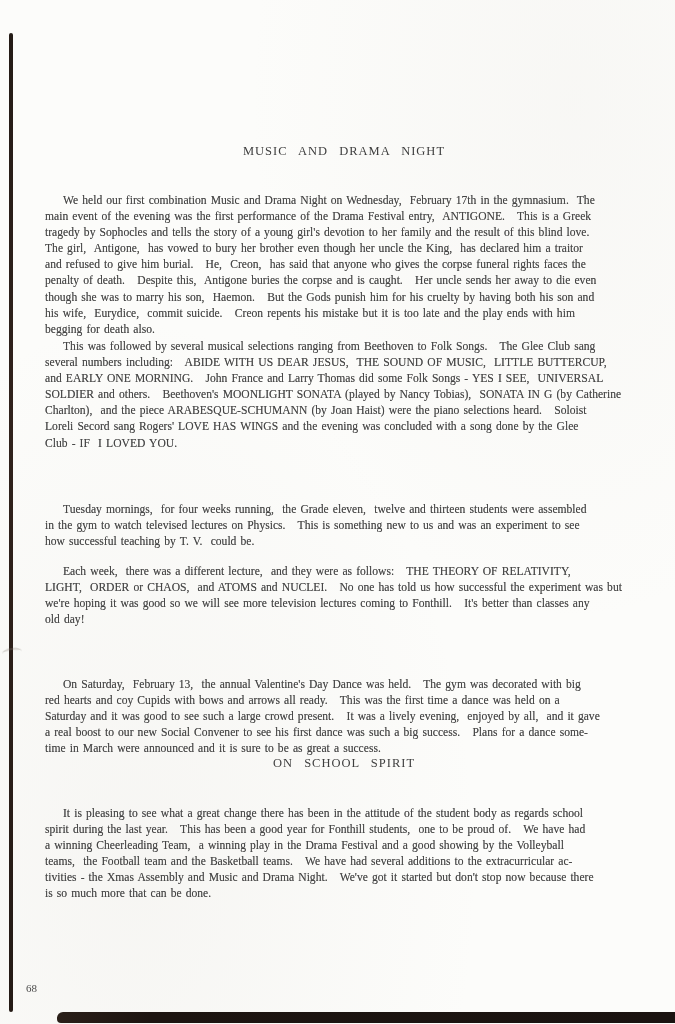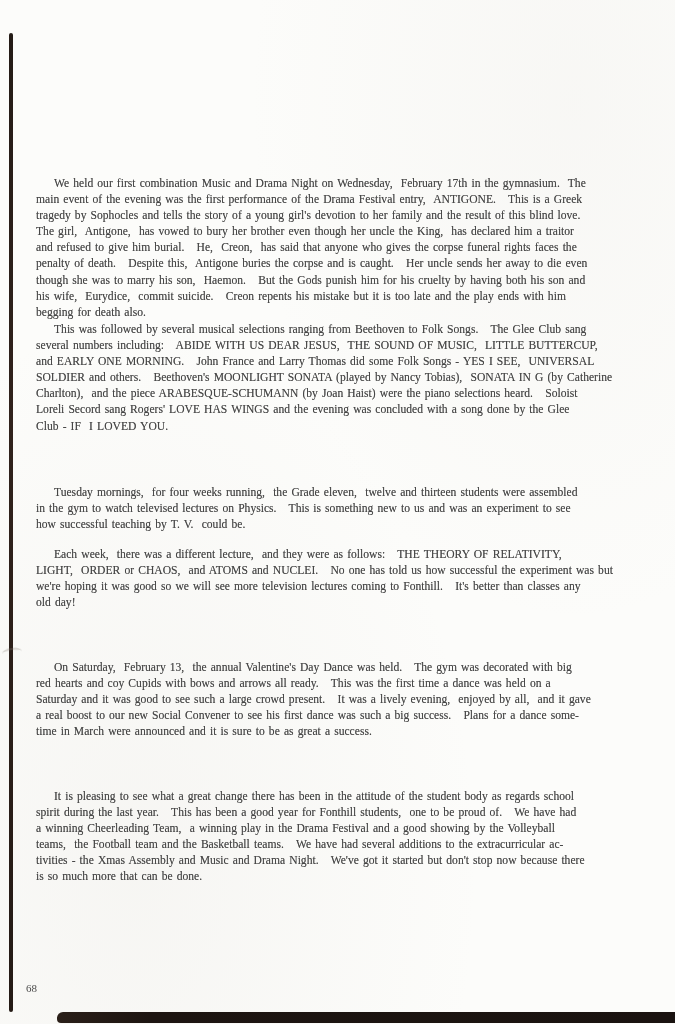--- a/index.html
+++ b/index.html
@@ -30,29 +30,30 @@
     width: 616px;
     text-align: center;
     font-size: 12.5px;
     color: #3e3e3e;
     letter-spacing: 1px;
     word-spacing: 7px;
     white-space: pre;
   }
   .para {
     position: absolute;
-    left: 36px;
+    left: 45px;
     width: 616px;
     font-size: 11.6px;
     line-height: 16.1px;
     color: #464646;
     white-space: pre;
     text-indent: 18px;
     word-spacing: 1.2px;
     text-shadow: 0 0 0.4px rgba(70,70,70,0.55);
+    margin-top: 17px;
   }
   .page-number {
     position: absolute;
     left: 26px;
     top: 982px;
     font-size: 11px;
     color: #4a4a4a;
   }
   .scan-edge-left {
     position: absolute;
@@ -86,20 +87,21 @@
 </style>
 </head>
 <body>
 
 <div class="page">
 
   <div class="scan-edge-left"></div>
   <div class="scan-edge-bottom"></div>
   <div class="pencil-mark"></div>
 
+  <div class="heading" style="top:144px">MUSIC AND DRAMA NIGHT</div>
 
   <div class="para" style="top:176px">We held our first combination Music and Drama Night on Wednesday,  February 17th in the gymnasium.  The
 main event of the evening was the first performance of the Drama Festival entry,  ANTIGONE.   This is a Greek
 tragedy by Sophocles and tells the story of a young girl's devotion to her family and the result of this blind love.
 The girl,  Antigone,  has vowed to bury her brother even though her uncle the King,  has declared him a traitor
 and refused to give him burial.   He,  Creon,  has said that anyone who gives the corpse funeral rights faces the
 penalty of death.   Despite this,  Antigone buries the corpse and is caught.   Her uncle sends her away to die even
 though she was to marry his son,  Haemon.   But the Gods punish him for his cruelty by having both his son and
 his wife,  Eurydice,  commit suicide.   Creon repents his mistake but it is too late and the play ends with him
 begging for death also.</div>
@@ -122,20 +124,21 @@
 we're hoping it was good so we will see more television lectures coming to Fonthill.   It's better than classes any
 old day!</div>
 
 
   <div class="para" style="top:660px">On Saturday,  February 13,  the annual Valentine's Day Dance was held.   The gym was decorated with big
 red hearts and coy Cupids with bows and arrows all ready.   This was the first time a dance was held on a
 Saturday and it was good to see such a large crowd present.   It was a lively evening,  enjoyed by all,  and it gave
 a real boost to our new Social Convener to see his first dance was such a big success.   Plans for a dance some-
 time in March were announced and it is sure to be as great a success.</div>
 
+  <div class="heading" style="top:756px">ON SCHOOL SPIRIT</div>
 
   <div class="para" style="top:789px">It is pleasing to see what a great change there has been in the attitude of the student body as regards school
 spirit during the last year.   This has been a good year for Fonthill students,  one to be proud of.   We have had
 a winning Cheerleading Team,  a winning play in the Drama Festival and a good showing by the Volleyball
 teams,  the Football team and the Basketball teams.   We have had several additions to the extracurricular ac-
 tivities - the Xmas Assembly and Music and Drama Night.   We've got it started but don't stop now because there
 is so much more that can be done.</div>
 
   <div class="page-number">68</div>
 

